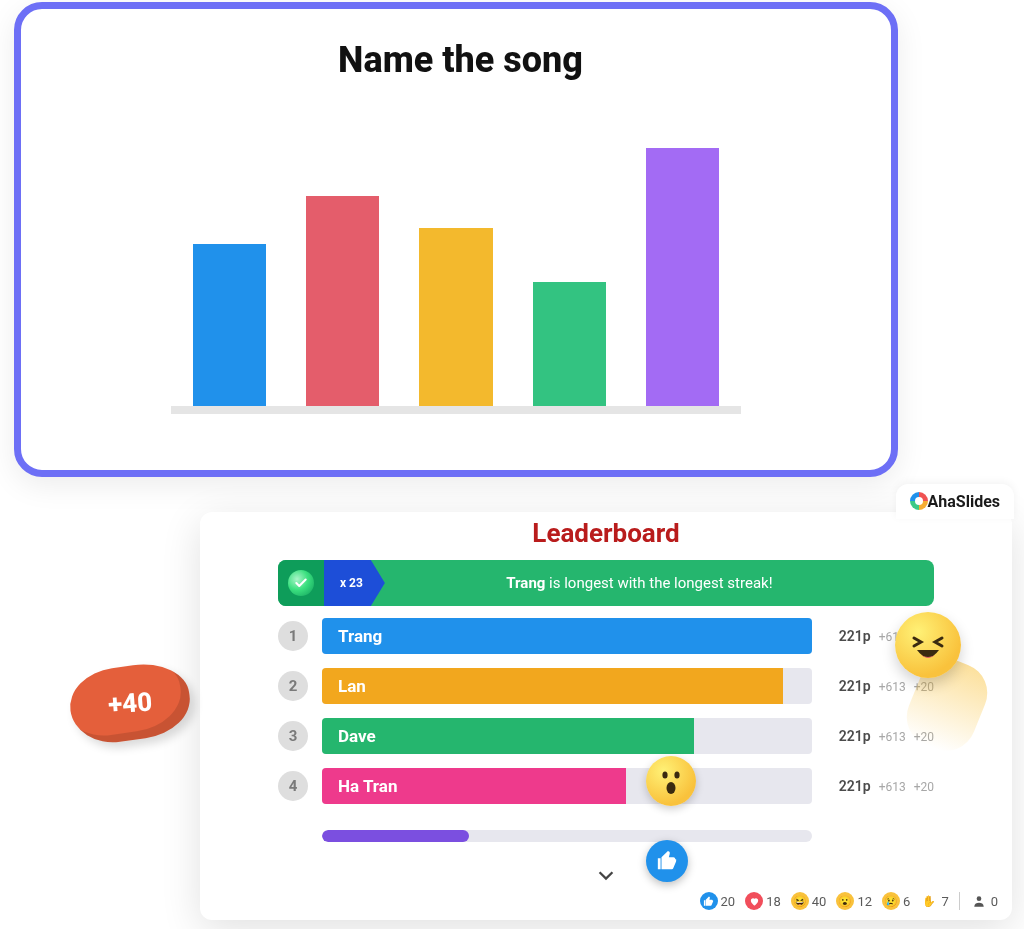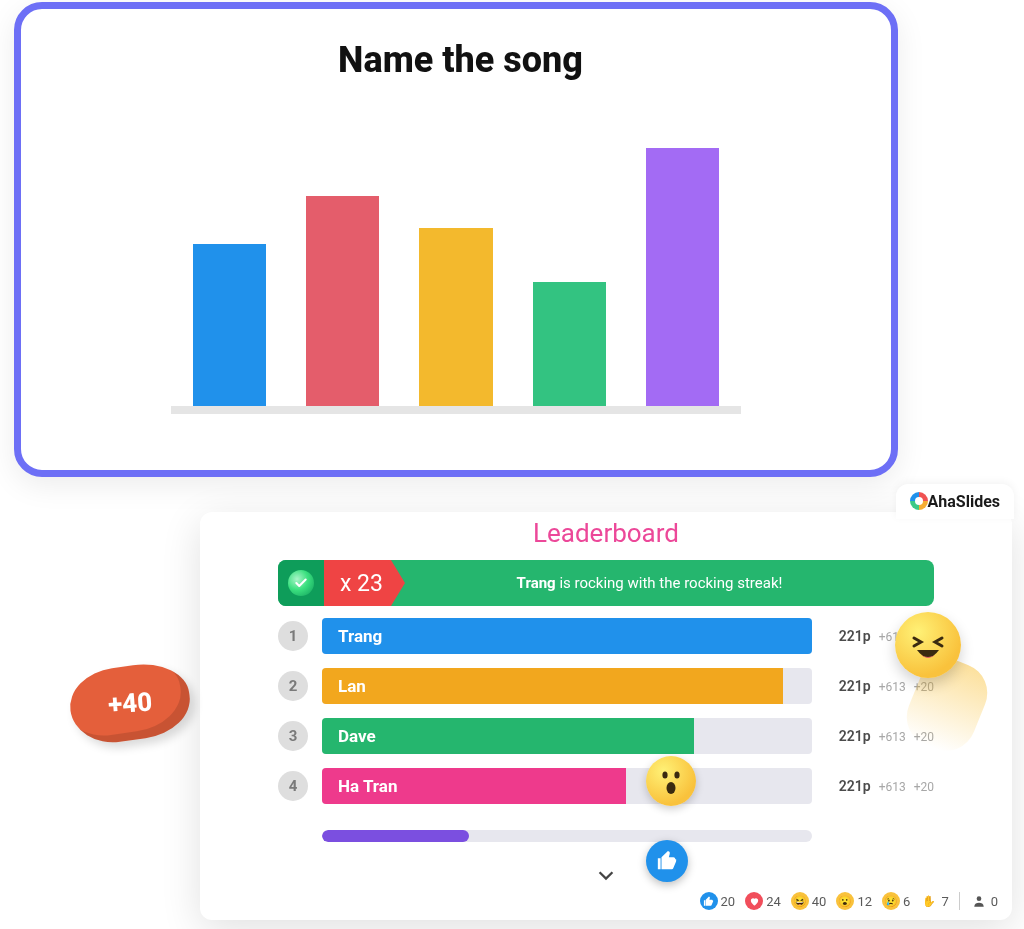--- a/index.html
+++ b/index.html
@@ -70,21 +70,21 @@
 }
 .card2 {
   position: absolute;
   left: 200px; top: 512px;
   width: 812px; height: 408px;
   background: #fff;
   border-radius: 12px;
   box-shadow: 0 10px 40px rgba(0,0,0,0.12);
   padding-top: 6px;
 }
-.lb-title { text-align:center; font-size:26px; font-weight:400; color:#ec4899; }
+.lb-title { text-align:center; font-size:26px; font-weight:700; color:#b91c1c; }
 .lb-sub { text-align:center; font-size:15px; color:#b8b8b8; margin-top:2px; }
 .streak {
   margin: 12px 78px 0 78px;
   height: 46px;
   background: #25b66e;
   border-radius: 8px;
   display:flex; align-items:center;
   position: relative;
   overflow: hidden;
 }
@@ -92,23 +92,23 @@
   width:46px; height:46px; background:#0e9d5a;
   display:flex; align-items:center; justify-content:center;
 }
 .streak-gem {
   width:26px; height:26px; border-radius:50%;
   background: radial-gradient(circle at 35% 35%, #aaf5c9 0%, #3be07f 45%, #0e9d5a 100%);
   display:flex; align-items:center; justify-content:center;
 }
 .check-svg { width:14px; height:14px; }
 .streak-mult {
-  background:#ef4444; color:#fff; font-weight:400;
+  background:#1d4ed8; color:#fff; font-weight:700;
   height:100%; display:flex; align-items:center;
-  padding: 0 22px 0 16px; font-size:23px;
+  padding: 0 22px 0 16px; font-size:12px;
   clip-path: polygon(0 0, calc(100% - 14px) 0, 100% 50%, calc(100% - 14px) 100%, 0 100%);
 }
 .streak-text { color:#fff; font-size:15px; flex:1; text-align:center; padding-right:40px; }
 .rows { margin: 10px 78px 0 78px; }
 .row { display:flex; align-items:center; gap:14px; height:40px; margin-bottom:10px; position:relative; }
 .rank {
   width:30px; height:30px; border-radius:50%;
   background:#dedede; color:#7a7a7a; font-weight:700;
   display:flex; align-items:center; justify-content:center; font-size:15px;
 }
@@ -225,21 +225,21 @@
   <div class="streak">
     <div class="streak-badge">
       <div class="streak-gem">
         <svg class="check-svg" viewBox="0 0 24 24">
             <path d="M4 12l5 5L20 6" stroke="#fff" stroke-width="3.5" fill="none" stroke-linecap="round" stroke-linejoin="round"></path>
           </svg>
       </div>
     </div>
     <div class="streak-mult">x 23</div>
     <div class="streak-text">
-      <b>Trang</b><span> is rocking with the rocking streak!</span>
+      <b>Trang</b><span> is longest with the longest streak!</span>
     </div>
   </div>
 
   <div class="rows" id="rows">
       <div class="row">
         <div class="rank">1</div>
         <div class="track">
           <div class="fill" style="width:100%;background:#2091eb"></div>
           <div class="pname">Trang</div>
         </div>
@@ -310,21 +310,21 @@
           </svg>
       </span>
       <span>20</span>
     </div>
     <div class="react">
       <span class="react-ico ico-heart">
         <svg width="11" height="11" viewBox="0 0 24 24" fill="#fff">
             <path d="M12 21s-8-5-8-11a5 5 0 0 1 8-4 5 5 0 0 1 8 4c0 6-8 11-8 11z"></path>
           </svg>
       </span>
-      <span>24</span>
+      <span>18</span>
     </div>
     <div class="react">
       <span class="react-ico ico-laugh">😆</span>
       <span>40</span>
     </div>
     <div class="react">
       <span class="react-ico ico-wow">😮</span>
       <span>12</span>
     </div>
     <div class="react">

